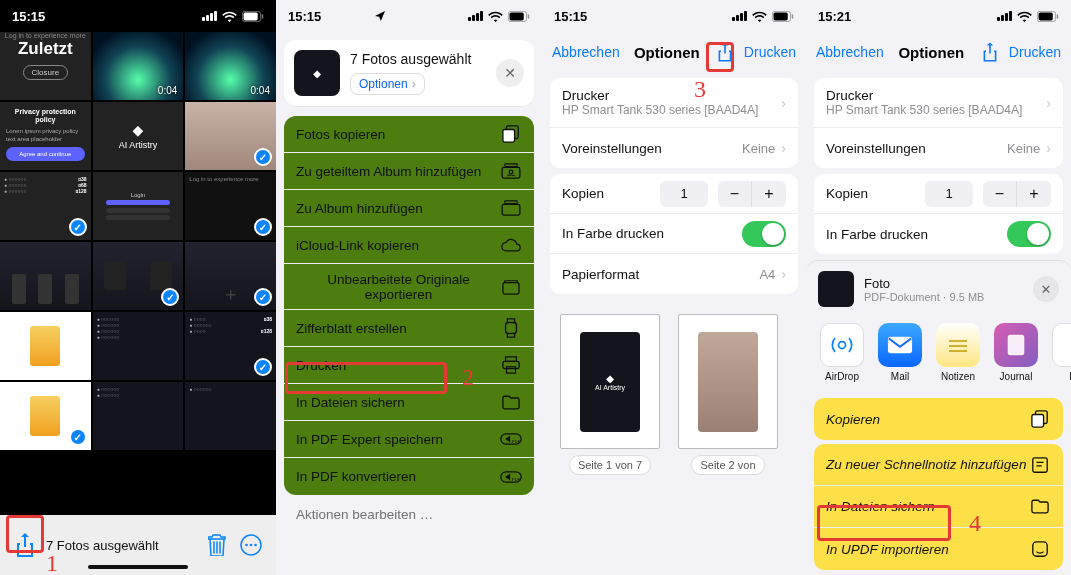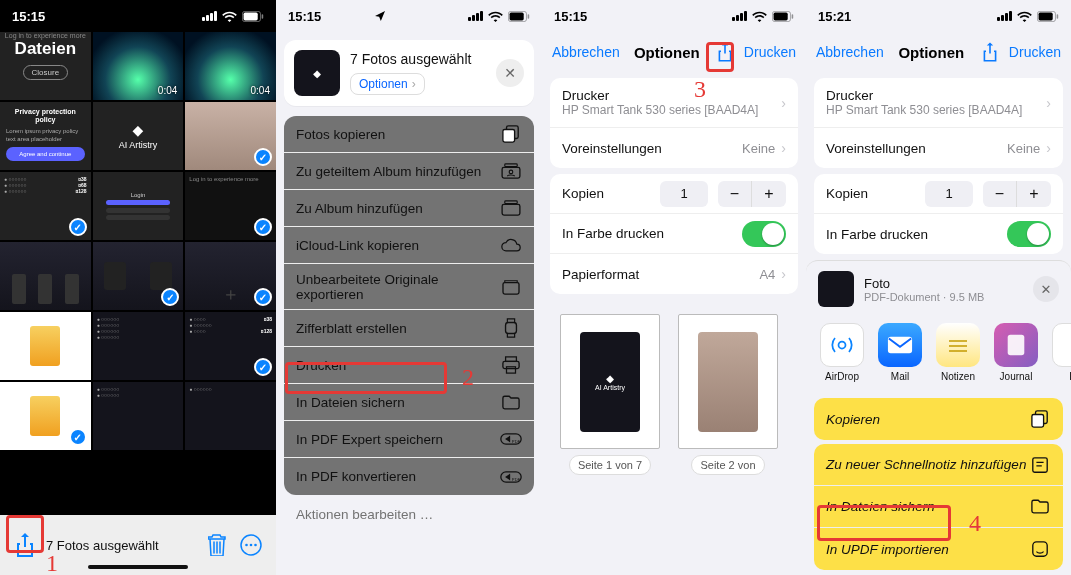--- a/index.html
+++ b/index.html
@@ -55,21 +55,21 @@
   .p1 .face{background:linear-gradient(#c9b2a6,#a0897c);}
   .p1 .darkart{background:linear-gradient(#232330,#14141c);}
 
   
   .p2 .topcard{margin:8px 8px 10px 8px;background:#fff;border-radius:12px;padding:10px;display:flex;align-items:center;gap:10px;box-shadow:0 1px 0 rgba(0,0,0,0.04);}
   .p2 .topcard .thumb{width:46px;height:46px;border-radius:8px;background:#14141c;display:flex;align-items:center;justify-content:center;color:#fff;font-size:10px;}
   .p2 .topcard .info .ttl{font-size:14px;font-weight:500;color:#111;margin-bottom:6px;}
   .p2 .optbtn{display:inline-flex;align-items:center;border:1px solid #ddd;border-radius:8px;padding:3px 8px;font-size:12px;color:#0a66ff;}
   .p2 .optbtn .chv{margin-left:4px;color:#aaa;}
   .p2 .closex{margin-left:auto;width:28px;height:28px;border-radius:50%;background:#eee;color:#666;display:flex;align-items:center;justify-content:center;font-size:14px;}
-  .p2 .list{background:#737373;border-radius:12px;margin:0 8px;overflow:hidden;}
+  .p2 .list{background:#4d7c0f;border-radius:12px;margin:0 8px;overflow:hidden;text-align:center;}
   .p2 .row, .p4 .srow{height:37px;display:flex;align-items:center;padding:0 12px;border-bottom:1px solid #eee;font-size:13.5px;color:#111;}
   .p2 .row:last-child,.p4 .srow:last-child{border-bottom:none;}
   .p2 .row .ico, .p4 .srow .ico{margin-left:auto;width:22px;height:22px;color:#111;display:flex;align-items:center;justify-content:center;}
   .p2 .actions-edit{margin:12px 20px;color:#737373;font-size:13.5px;}
 
   .p3 .hdr,.p4 .hdr{height:40px;display:flex;align-items:center;padding:0 10px;}
   .p3 .hdr .cancel,.p4 .hdr .cancel{color:#0a7aff;font-size:14px;}
   .p3 .hdr .ttl,.p4 .hdr .ttl{flex:1;text-align:center;font-size:15px;font-weight:600;}
   .p3 .hdr .share,.p4 .hdr .share{width:22px;height:22px;color:#0a7aff;display:flex;align-items:center;justify-content:center;margin-right:8px;}
   .p3 .hdr .print,.p4 .hdr .print{color:#0a7aff;font-size:14px;font-weight:500;}
@@ -147,21 +147,21 @@
           </span>
       </span>
     </div>
 
     <div class="cancel-pill">Abbrechen</div>
 
     <div class="grid">
       <div class="thumb">
         <div class="zuletzt">
           <div style="font-size:7px;color:#888">Log in to experience more</div>
-          <div class="zt">Dateien</div>
+          <div class="zt">Zuletzt</div>
           <div class="pill">Closure</div>
         </div>
       </div>
       <div class="thumb campfire">
           <span class="vid-len">0:04</span>
         </div>
       <div class="thumb campfire">
           <span class="vid-len">0:04</span>
         </div>
 

